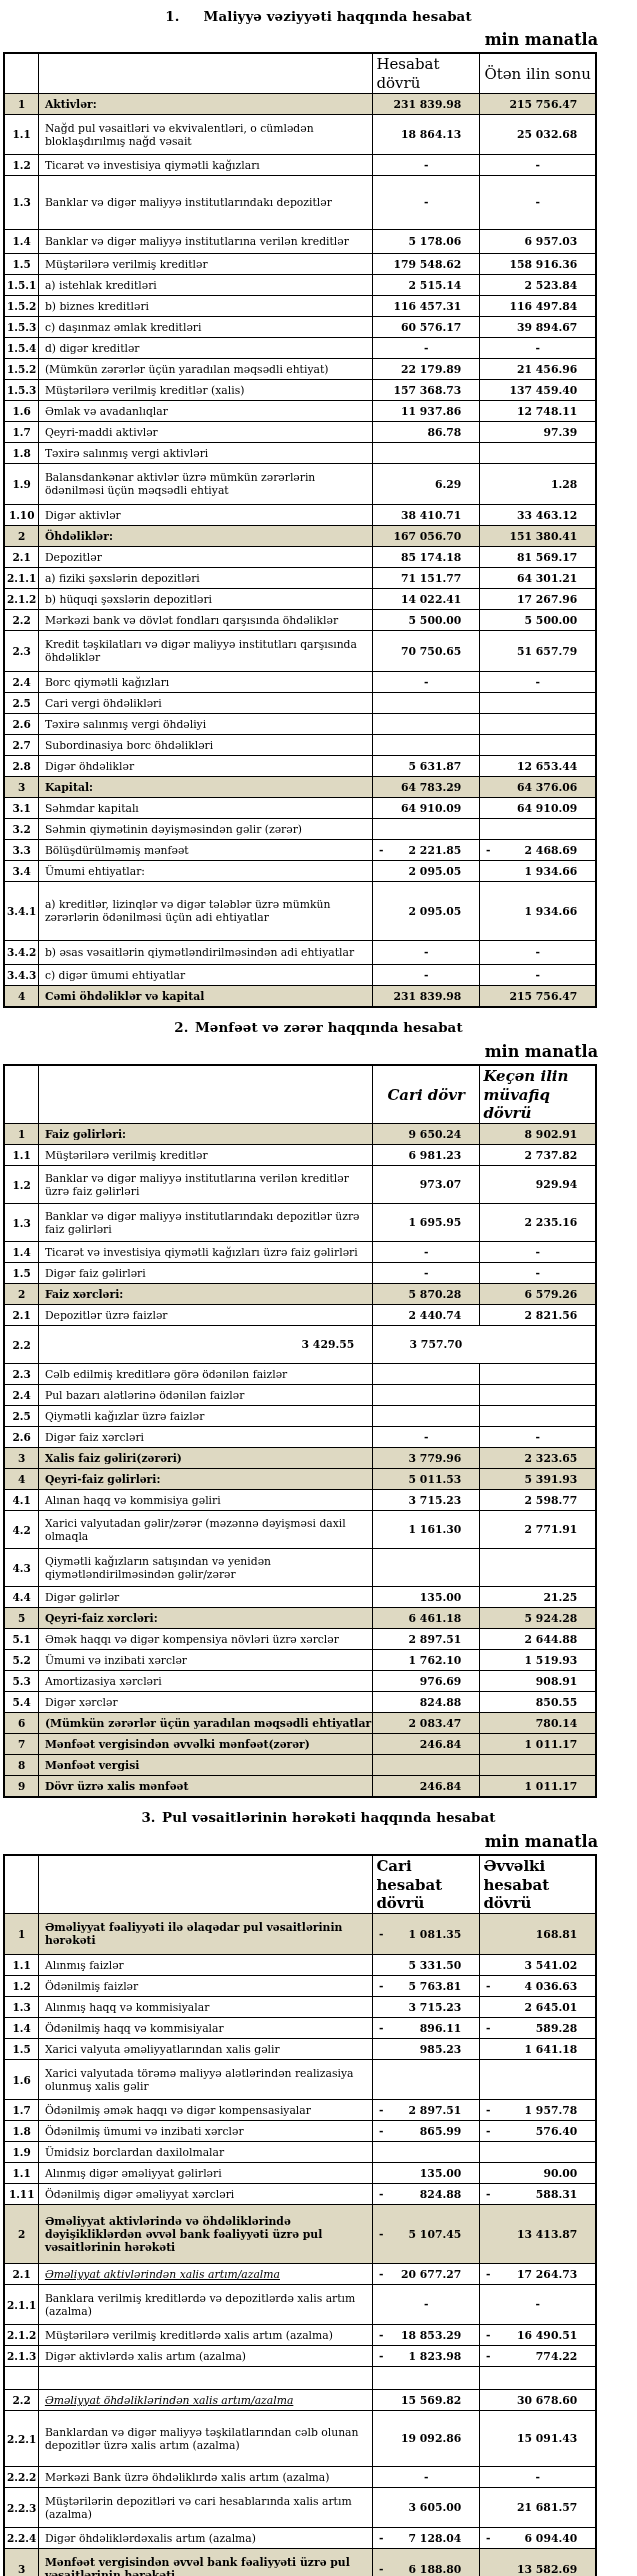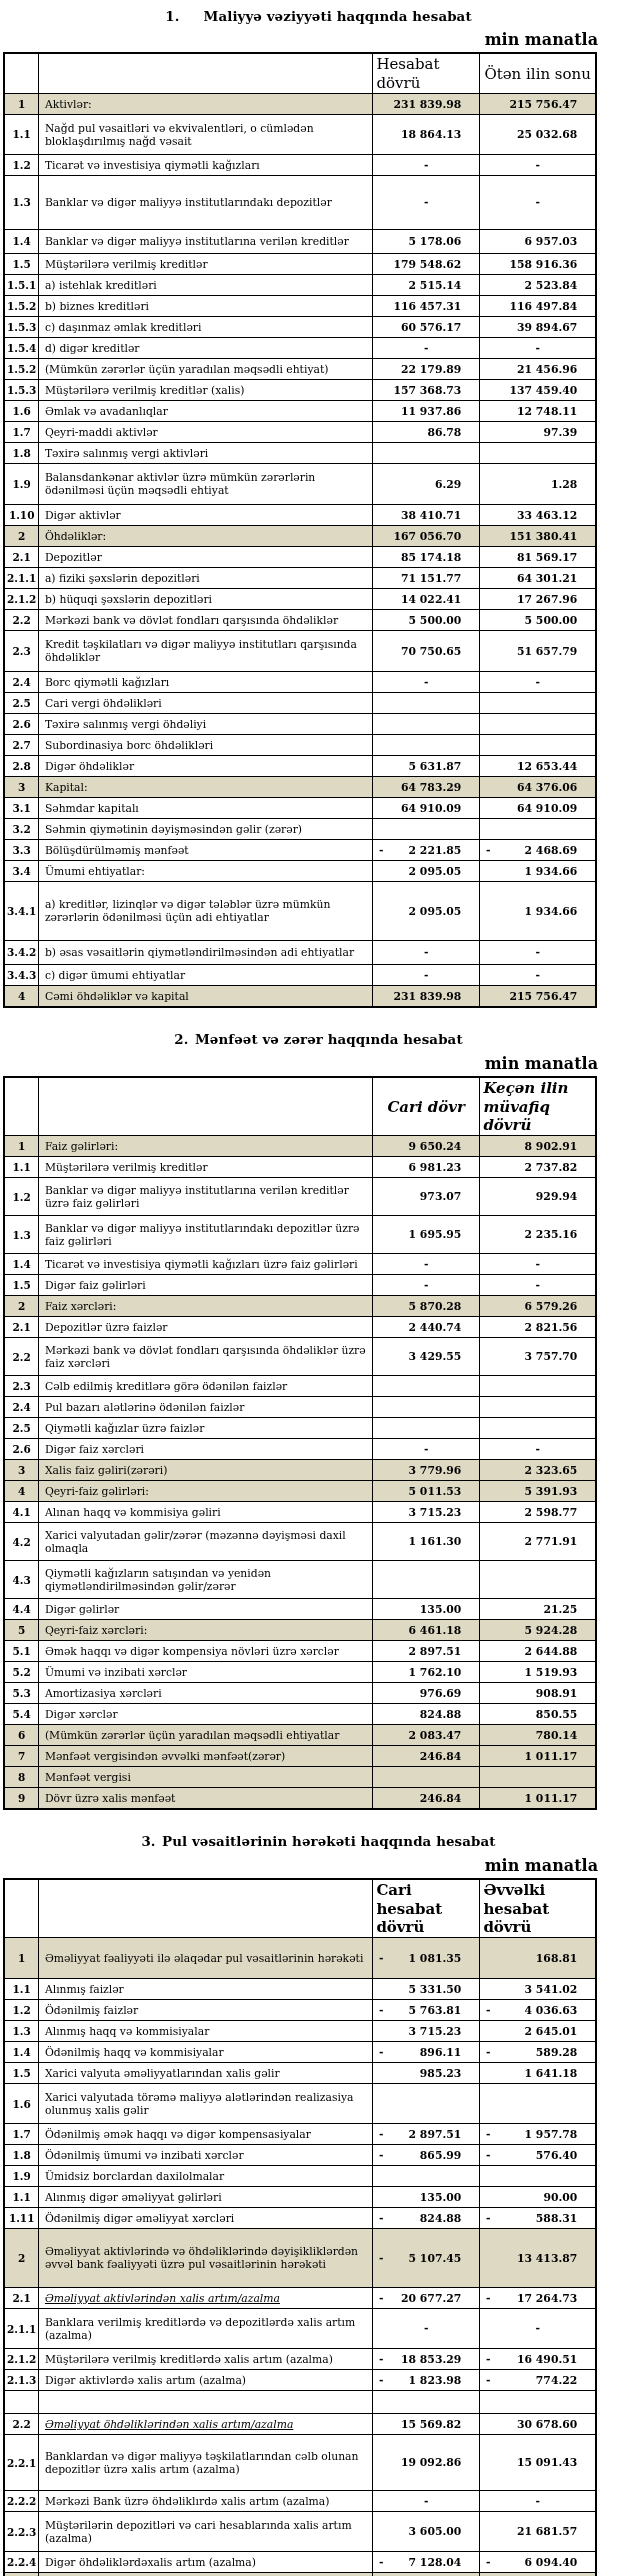--- a/index.html
+++ b/index.html
@@ -13,21 +13,21 @@
 
   .report { margin: 0; }
   .report-title {
     width: 637px;
     text-align: center;
     font-weight: bold;
     font-size: 13.4px;
     margin: 3.8px 0 6.4px 0;
     letter-spacing: 0.1px;
   }
-  .report + .report .report-title { margin-top: 23px; }
+  .report + .report .report-title { margin-top: 11px; }
   .title-num { margin-right: 6.4px; }
   #sec0 .title-num { margin-right: 24px; }
 
   .unit-label {
     width: 598px;
     text-align: right;
     font-weight: bold;
     font-size: 16px;
     margin: 0 0 3.2px 0;
   }
@@ -61,21 +61,21 @@
 
   .cell.num { justify-content: center; font-weight: bold; font-size: 10.5px; padding: 1.3px 1.3px; }
   .cell.label { justify-content: flex-start; padding-left: 5.7px; padding-right: 2.5px; }
   .cell.val { justify-content: flex-end; padding-right: 18px; font-weight: bold; }
   .cell.val.dash { justify-content: center; padding-right: 3.2px; }
   .cell.val.neg { justify-content: space-between; padding-left: 5.7px; }
   .cell.val .minus { font-weight: bold; }
   .cell.val .amt { font-weight: bold; }
 
   .row.hl .cell { background: #ded9c2; }
-  .row.hl .cell.label { font-weight: normal; }
+  .row.hl .cell.label { font-weight: bold; }
   .row.it .cell.label { font-style: italic; text-decoration: underline; }
   .row.clip .cell.label { white-space: nowrap; overflow: hidden; }
 
   .row.header .cell { background: #fff; justify-content: center; text-align: left; font-size: 15px; }
   .row.header .cell.num, .row.header .cell.label { background: #fff; }
   .tbl.bold-head .row.header .cell { font-weight: bold; }
 </style>
 </head>
 <body>
 
@@ -375,21 +375,20 @@
           <div class="cell val">6 579.26</div>
         </div>
         <div class="row">
           <div class="cell num">2.1</div>
           <div class="cell label">Depozitlər üzrə faizlər</div>
           <div class="cell val">2 440.74</div>
           <div class="cell val">2 821.56</div>
         </div>
         <div class="row" style="min-height: 38px;">
           <div class="cell num">2.2</div>
-          <div class="cell label">Mərkəzi bank və dövlət fondları qarşısında öhdəliklər üzrə faiz xərcləri</div>
           <div class="cell val">3 429.55</div>
           <div class="cell val">3 757.70</div>
         </div>
         <div class="row">
           <div class="cell num">2.3</div>
           <div class="cell label">Cəlb edilmiş kreditlərə görə ödənilən faizlər</div>
           <div class="cell val"></div>
           <div class="cell val"></div>
         </div>
         <div class="row">

